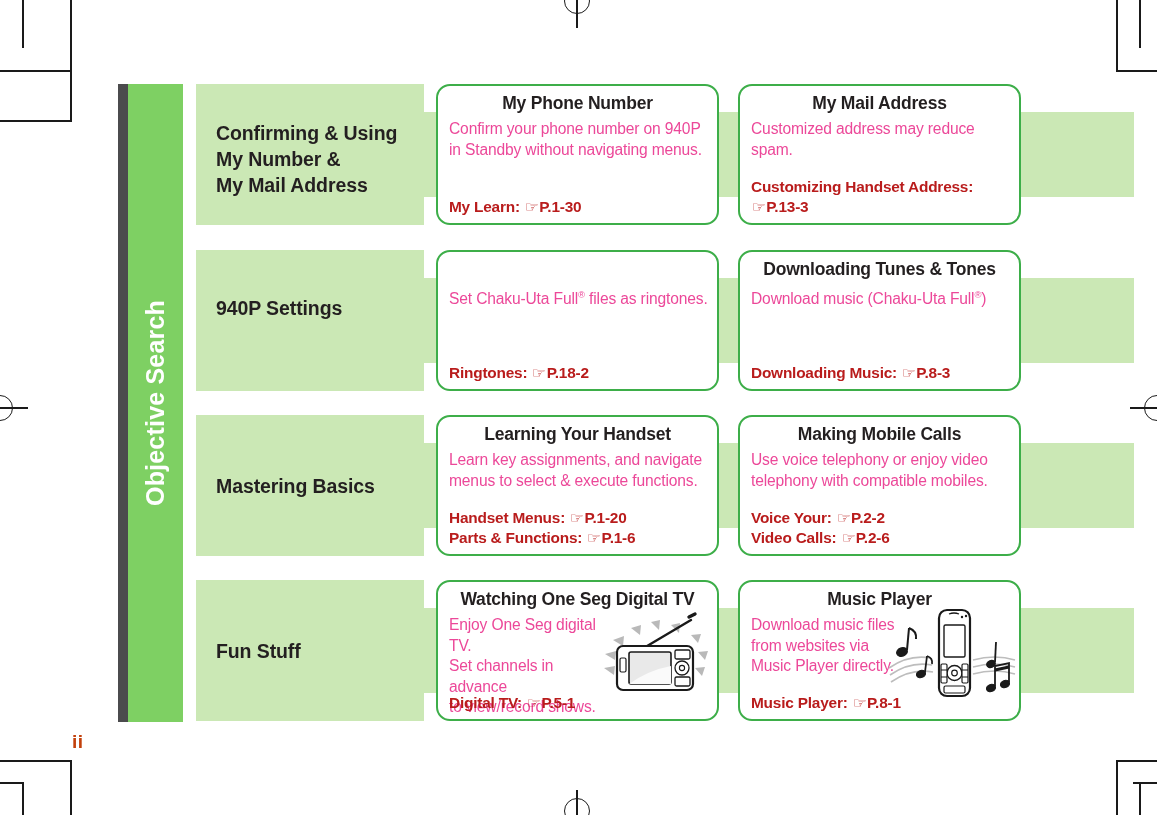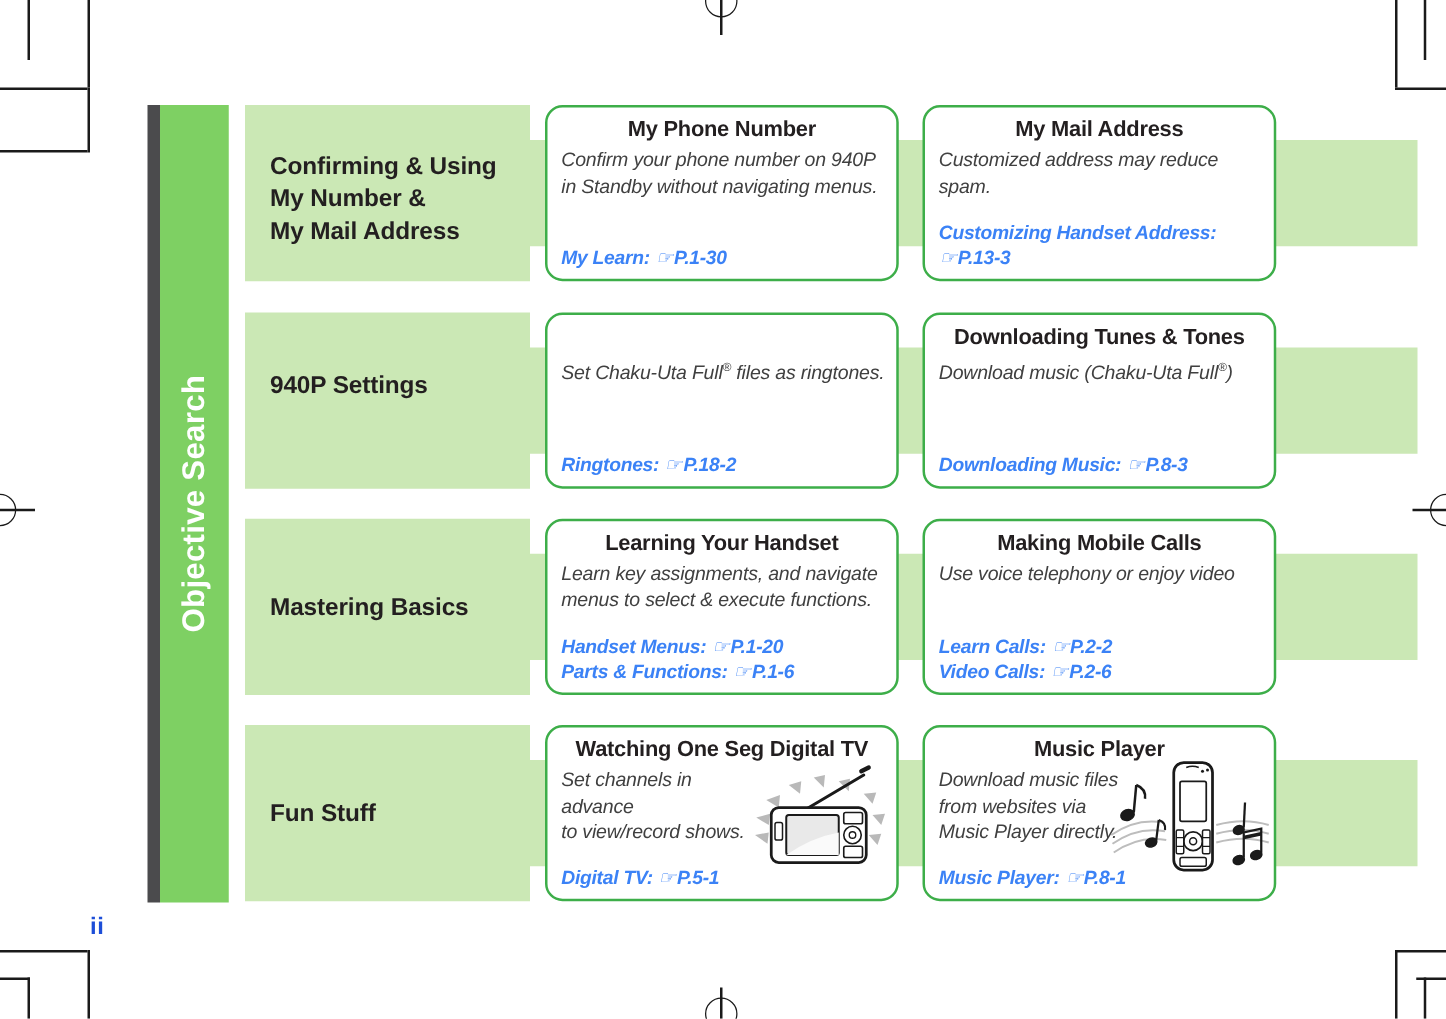--- a/index.html
+++ b/index.html
@@ -27,21 +27,21 @@
     box-sizing: border-box;
   }
 
   
   .page-number {
     position: absolute;
     left: 72px;
     top: 731px;
     font-size: 19px;
     font-weight: bold;
-    color: #1d4ed8;
+    color: #c2410c;
     letter-spacing: .5px;
   }
 
   
   #sidebar {
     position: absolute;
     left: 118px;
     top: 84px;
     width: 65px;
     height: 638px;
@@ -137,39 +137,37 @@
     color: #231f20;
     letter-spacing: -.2px;
   }
   .card-body {
     position: absolute;
     top: 33px;
     left: 11px;
     width: 264px;
     font-size: 15.6px;
     line-height: 20.5px;
-    color: #404040;
+    color: #ec4899;
     letter-spacing: -.15px;
-    font-style: italic;
   }
   .card-body.narrow { width: 160px; }
   .card-body sup {
     font-size: 9.5px;
     vertical-align: super;
   }
   .card-links {
     position: absolute;
     left: 11px;
     bottom: 6px;
     font-size: 15.4px;
     font-weight: bold;
-    color: #3b82f6;
+    color: #b91c1c;
     line-height: 20px;
     letter-spacing: -.2px;
-    font-style: italic;
   }
   .hand {
     display: inline-block;
     transform: scaleX(1.05);
     font-weight: normal;
     font-size: 15px;
     padding: 0 1px;
   }
 
   
@@ -315,44 +313,46 @@
         <span>Parts &amp; Functions:</span>
         <span class="hand">☞</span><span>P.1-6</span>
       </div>
     </div>
   </div>
 
   <div class="card right">
     <div class="card-title">Making Mobile Calls</div>
     <div class="card-body">
       <div>Use voice telephony or enjoy video</div>
-    </div>
-    <div class="card-links">
-      <div>
-        <span>Learn Calls:</span>
+      <div>telephony with compatible mobiles.</div>
+    </div>
+    <div class="card-links">
+      <div>
+        <span>Voice Your:</span>
         <span class="hand">☞</span><span>P.2-2</span>
       </div>
       <div>
         <span>Video Calls:</span>
         <span class="hand">☞</span><span>P.2-6</span>
       </div>
     </div>
   </div>
 </div>
 
 <div class="row" style="top:580px;">
   <div class="band"></div>
   <div class="cat-block"></div>
   <div class="cat-label" style="top:58px;">
     <div>Fun Stuff</div>
   </div>
 
   <div class="card left">
     <div class="card-title">Watching One Seg Digital TV</div>
     <div class="card-body narrow">
+      <div>Enjoy One Seg digital TV.</div>
       <div>Set channels in advance</div>
       <div>to view/record shows.</div>
     </div>
 
     <svg class="illus" viewBox="0 0 118 92">
       <g fill="#b9b9b9">
         <polygon points="18,32 29,28 28,38"></polygon>
         <polygon points="10,46 21,43 20,52"></polygon>
         <polygon points="9,60 20,58 19,67"></polygon>
         <polygon points="36,20 46,17 45,27"></polygon>

